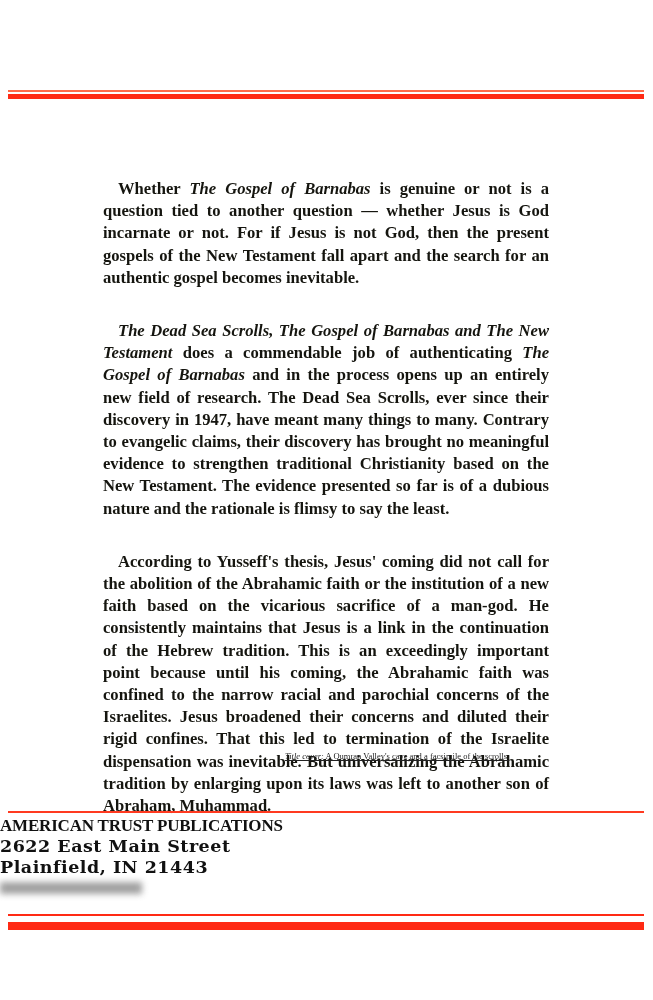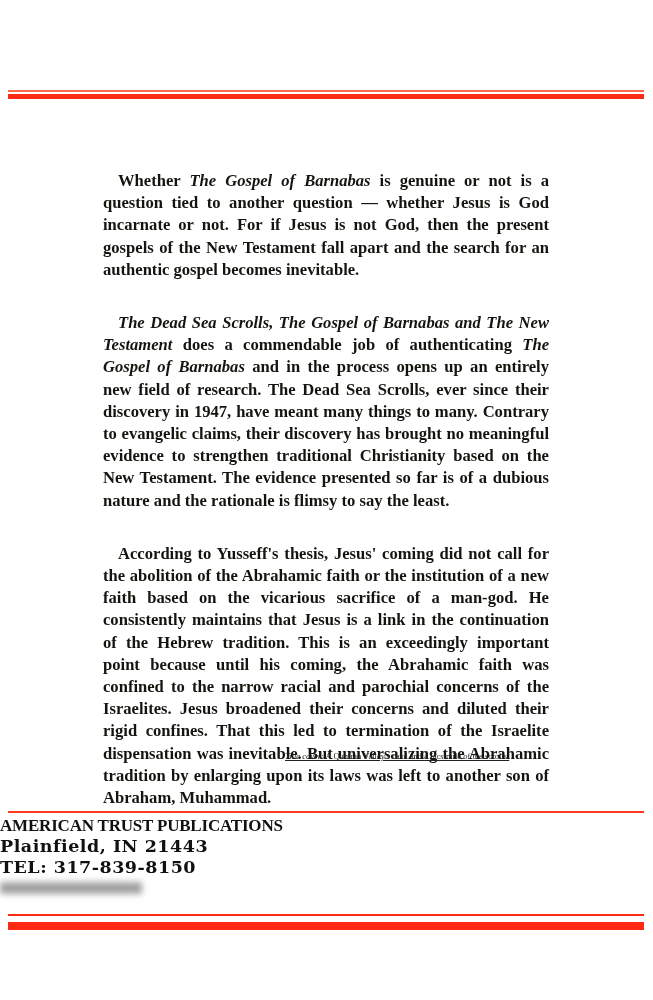--- a/index.html
+++ b/index.html
@@ -8,21 +8,21 @@
     overflow: hidden; font-family: "DejaVu Serif", "Liberation Serif", serif; color: #1a1a14;
   }
   .rule { position: absolute; left: 8px; width: 636px; background: #ff2a14; }
   .r-top-thin { top: 90px; height: 2px; background: #ff6a4a; }
   .r-top-thick { top: 94px; height: 5px; }
   .r-mid { top: 811px; height: 2px; background: #ff3a20; }
   .r-bot-thin { top: 914px; height: 2px; }
   .r-bot-thick { top: 922px; height: 8px; }
 
   .body-text {
-    position: absolute; left: 103px; top: 170px; width: 446px;
+    position: absolute; left: 103px; top: 178px; width: 446px;
     font-family: "Liberation Serif", "DejaVu Serif", serif;
     font-weight: bold; font-size: 16.6px; line-height: 22.2px; text-align: justify;
     color: #15150f;
   }
   .para { margin: 0 0 31px 0; text-indent: 15px; }
   .para em { font-style: italic; }
 
   .caption {
     position: absolute; left: 285px; top: 751px; width: 270px;
     font-family: "Liberation Serif", serif; font-size: 8.5px; color: #222;
@@ -61,19 +61,19 @@
 </div>
 
 <div class="caption">
   <em>Title cover:</em><span> A Qumran Valley's cave and a facsimile of the scrolls.</span>
 </div>
 
 <div class="rule r-mid"></div>
 
 <div class="publisher">
   <div class="pub-name">AMERICAN TRUST PUBLICATIONS</div>
+  <div class="pub-line">2622 East Main Street</div>
   <div class="pub-line">Plainfield, IN 21443</div>
-  <div class="pub-line">TEL: 317-839-8150</div>
   <div><span class="pub-web"></span></div>
 </div>
 
 <div class="rule r-bot-thin"></div>
 <div class="rule r-bot-thick"></div>
 
 </body></html>

